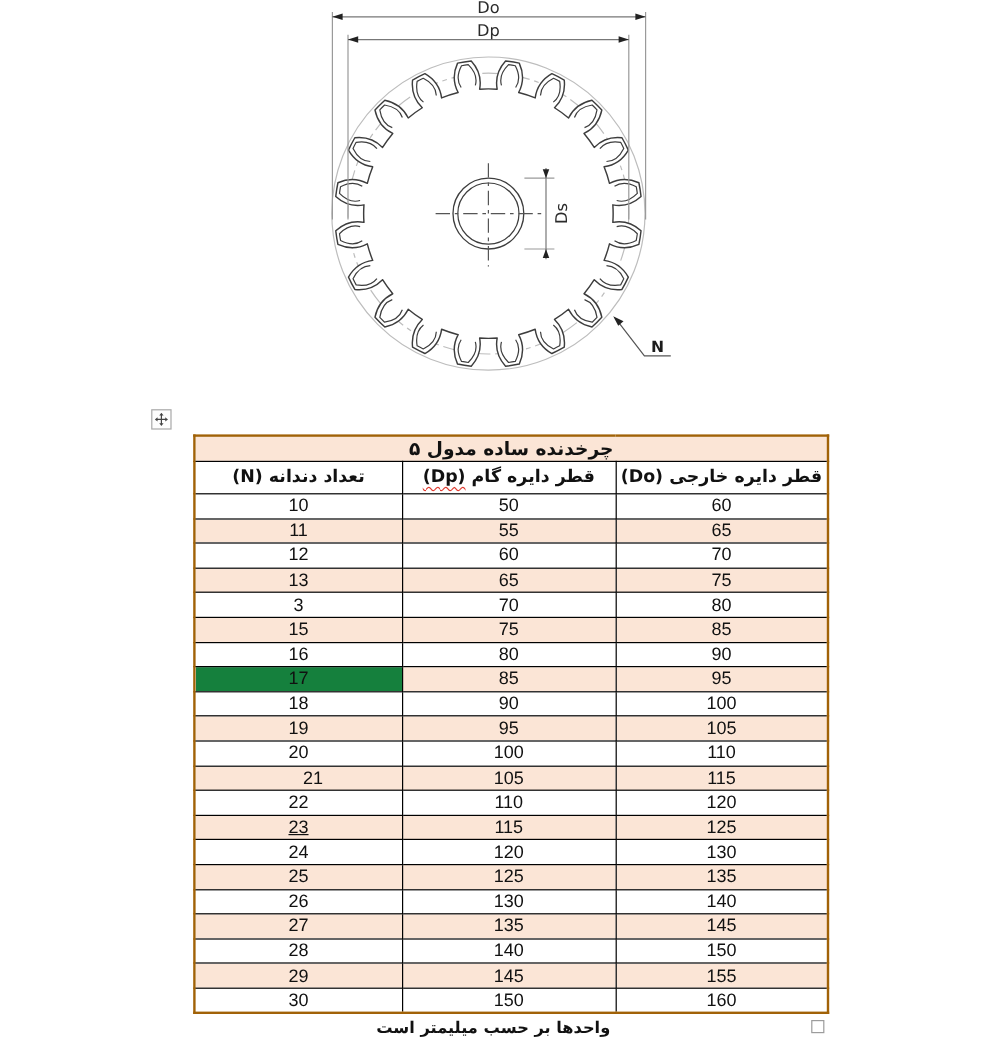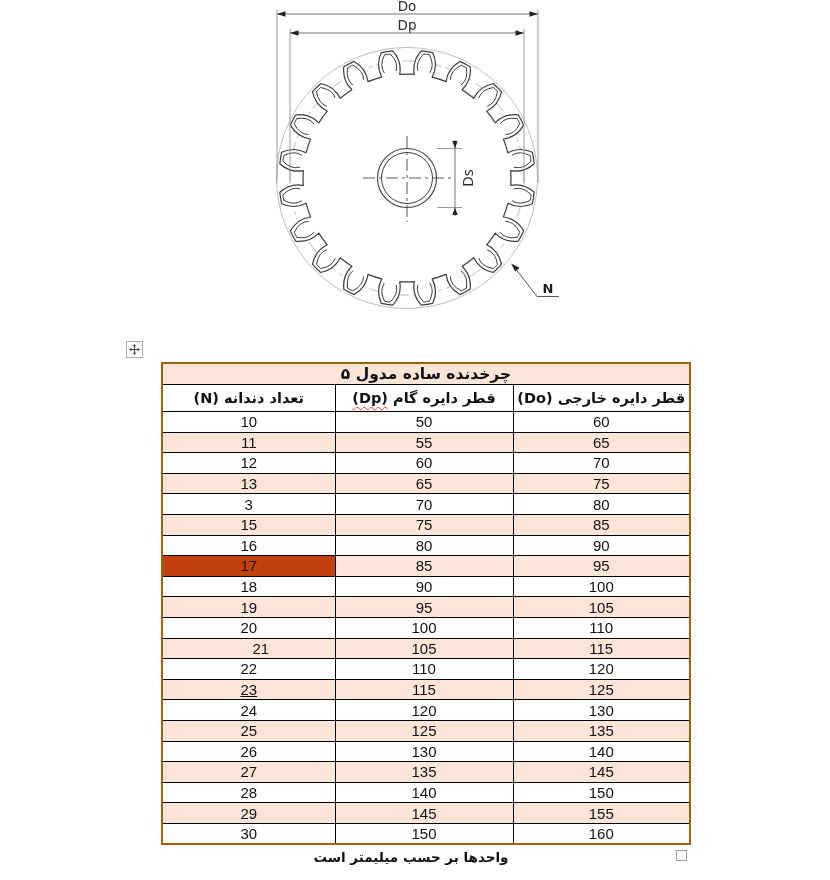--- a/index.html
+++ b/index.html
@@ -156,21 +156,21 @@
         <td style="background: rgb(251, 229, 214);">15</td>
         <td style="background: rgb(251, 229, 214);">75</td>
         <td style="background: rgb(251, 229, 214);">85</td>
       </tr>
       <tr class="data-row">
         <td>16</td>
         <td>80</td>
         <td>90</td>
       </tr>
       <tr class="data-row">
-        <td style="background: #c2410c; margin-top: 48px;">17</td>
+        <td style="background: #15803d; margin-top: 48px;">17</td>
         <td style="background: rgb(251, 229, 214);">85</td>
         <td style="background: rgb(251, 229, 214);">95</td>
       </tr>
       <tr class="data-row">
         <td>18</td>
         <td>90</td>
         <td>100</td>
       </tr>
       <tr class="data-row">
         <td style="background: rgb(251, 229, 214);">19</td>

